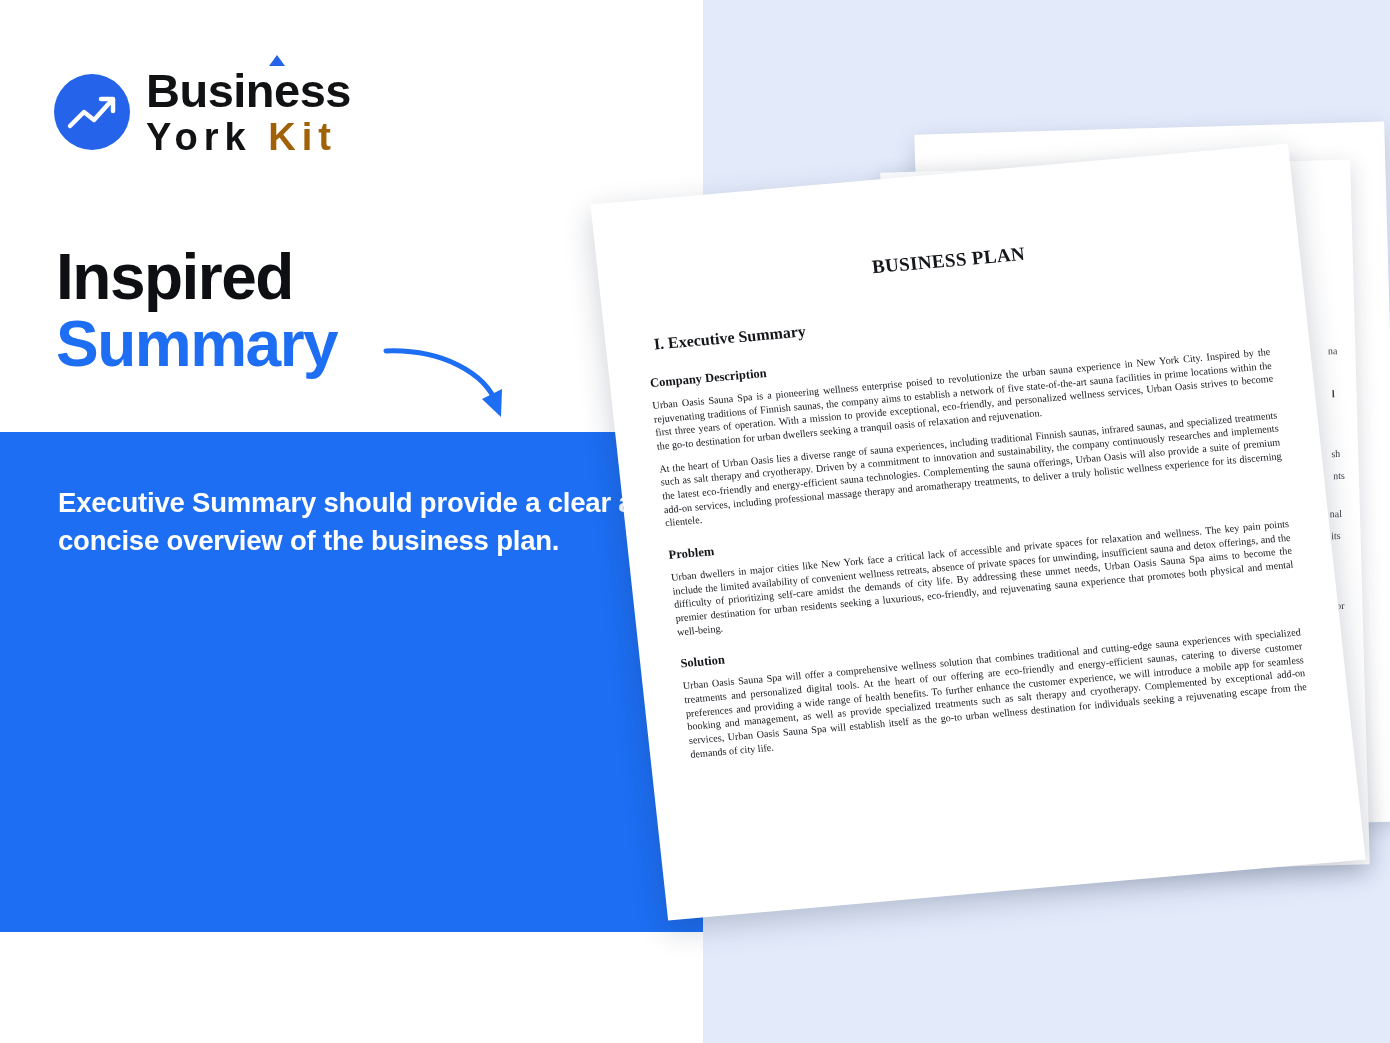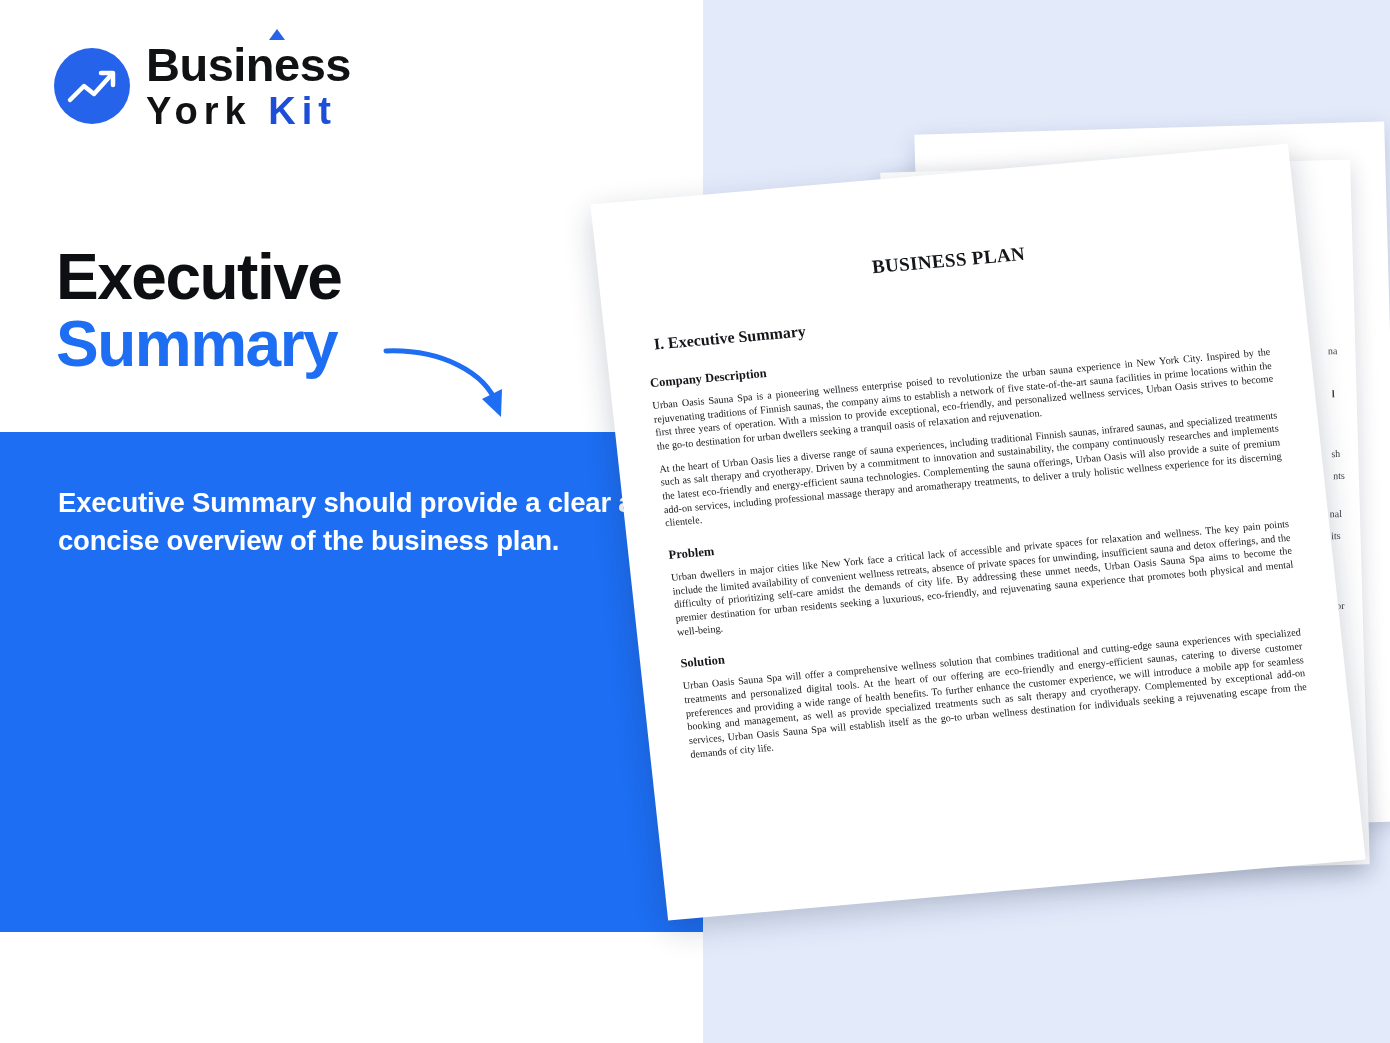--- a/index.html
+++ b/index.html
@@ -27,21 +27,21 @@
   }
   
   .bottom-white {
     position: absolute;
     left: 0; top: 932px; width: 703px; height: 111px;
     background: #ffffff;
   }
 
   
   .logo-wrap {
-    position: absolute; left: 54px; top: 41px;
+    position: absolute; left: 54px; top: 67px;
     display: flex; align-items: center; gap: 16px;
   }
   .logo-mark {
     width: 76px; height: 76px; border-radius: 50%;
     background: #2563eb; position: relative; flex: none;
   }
   .logo-mark svg { position: absolute; left: 0; top: 0; }
   .logo-text { line-height: 1; }
   .logo-line1 {
     font-size: 47px; font-weight: 700; letter-spacing: -0.5px;
@@ -51,21 +51,21 @@
     position: absolute; left: 123px; top: -12px;
     width: 0; height: 0;
     border-left: 8px solid transparent;
     border-right: 8px solid transparent;
     border-bottom: 11px solid #2563eb;
   }
   .logo-line2 {
     font-size: 38px; font-weight: 700; letter-spacing: 6px;
     color: #111214; margin-top: 4px;
   }
-  .logo-line2 .kit { color: #1d4ed8; }
+  .logo-line2 .kit { color: #a16207; }
 
   
   .headline {
     position: absolute; left: 56px; top: 244px;
     font-size: 64px; font-weight: 800; line-height: 1.04;
     letter-spacing: -1.5px;
   }
   .headline .l1 { color: #0d0f12; display: block; }
   .headline .l2 { color: #1d6ef2; display: block; }
 
@@ -154,21 +154,21 @@
         <span class="hat"></span>
       </div>
       <div class="logo-line2">
         <span>York</span>
         <span class="kit">Kit</span>
       </div>
     </div>
   </div>
 
   <div class="headline">
-    <span class="l1">Executive</span>
+    <span class="l1">Inspired</span>
     <span class="l2">Summary</span>
   </div>
 
   <div class="arrow">
     <svg width="140" height="90" viewBox="0 0 140 90">
       <path d="M4 6 C 60 4, 104 28, 115 60" fill="none" stroke="#1d6ef2" stroke-width="5" stroke-linecap="round"></path>
       <path d="M100 54 L119 72 L120 44 Z" fill="#1d6ef2"></path>
     </svg>
   </div>
 

